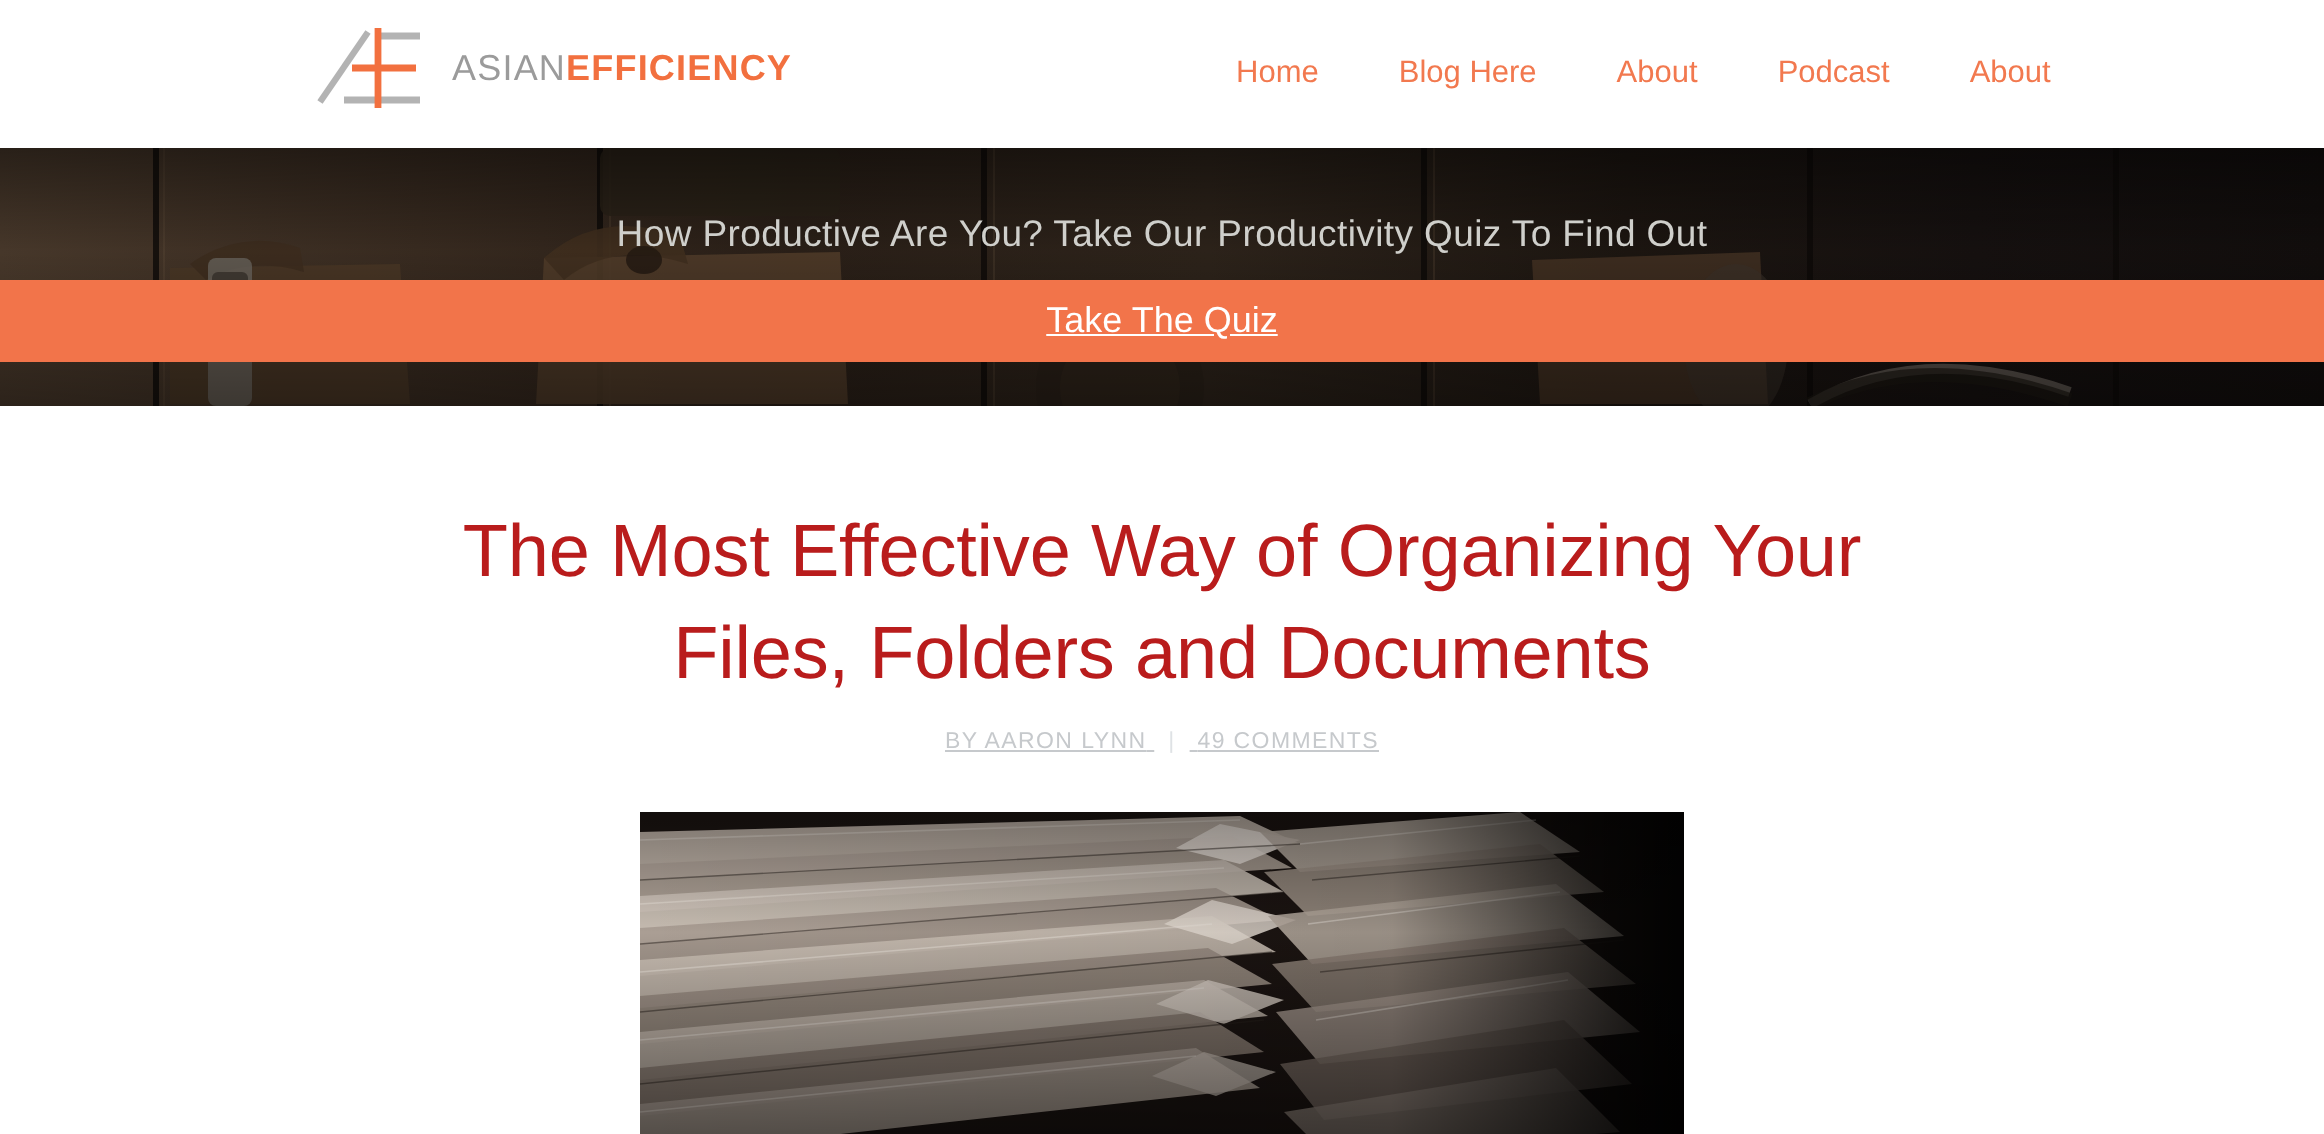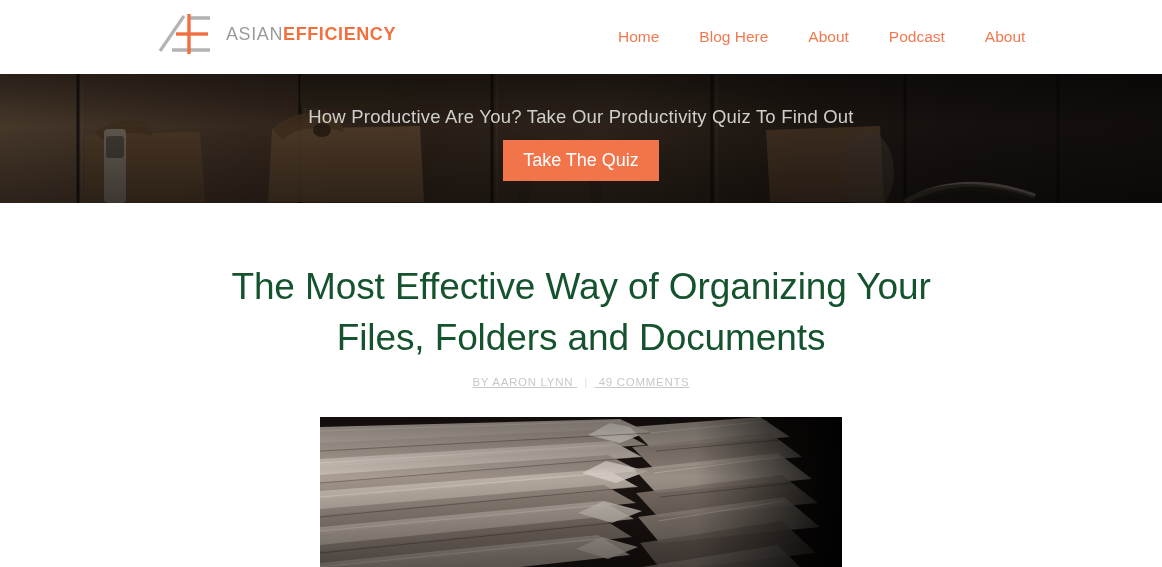--- a/index.html
+++ b/index.html
@@ -85,21 +85,20 @@
     display: block;
   }
 
   .hero-inner {
     position: relative;
     z-index: 3;
     width: 100%;
     height: 100%;
     display: flex;
     flex-direction: column;
-    align-items: center;
     padding-top: 32px;
   }
 
   .hero-headline {
     color: #cfcfcb;
     font-size: 18.5px;
     font-weight: 400;
     letter-spacing: 0.2px;
     line-height: 1.2;
     text-align: center;
@@ -112,34 +111,35 @@
     color: #ffffff;
     font-size: 18px;
     font-weight: 400;
     line-height: 1;
     padding: 11px 20px 12px 20px;
     border: none;
     border-radius: 0;
     cursor: pointer;
     font-family: "Liberation Sans", sans-serif;
     white-space: nowrap;
+    text-decoration: underline;
   }
 
   
   .content {
     width: 1162px;
     background: #ffffff;
     padding-top: 47px;
   }
 
   .post-title {
     width: 700px;
-    margin: 11px auto;
+    margin: 0 auto;
     text-align: center;
-    color: #14532d;
+    color: #b91c1c;
     font-size: 37px;
     font-weight: 400;
     line-height: 1.38;
     letter-spacing: -0.1px;
   }
 
   .post-meta {
     margin-top: 14px;
     text-align: center;
     color: #c6c9cc;

